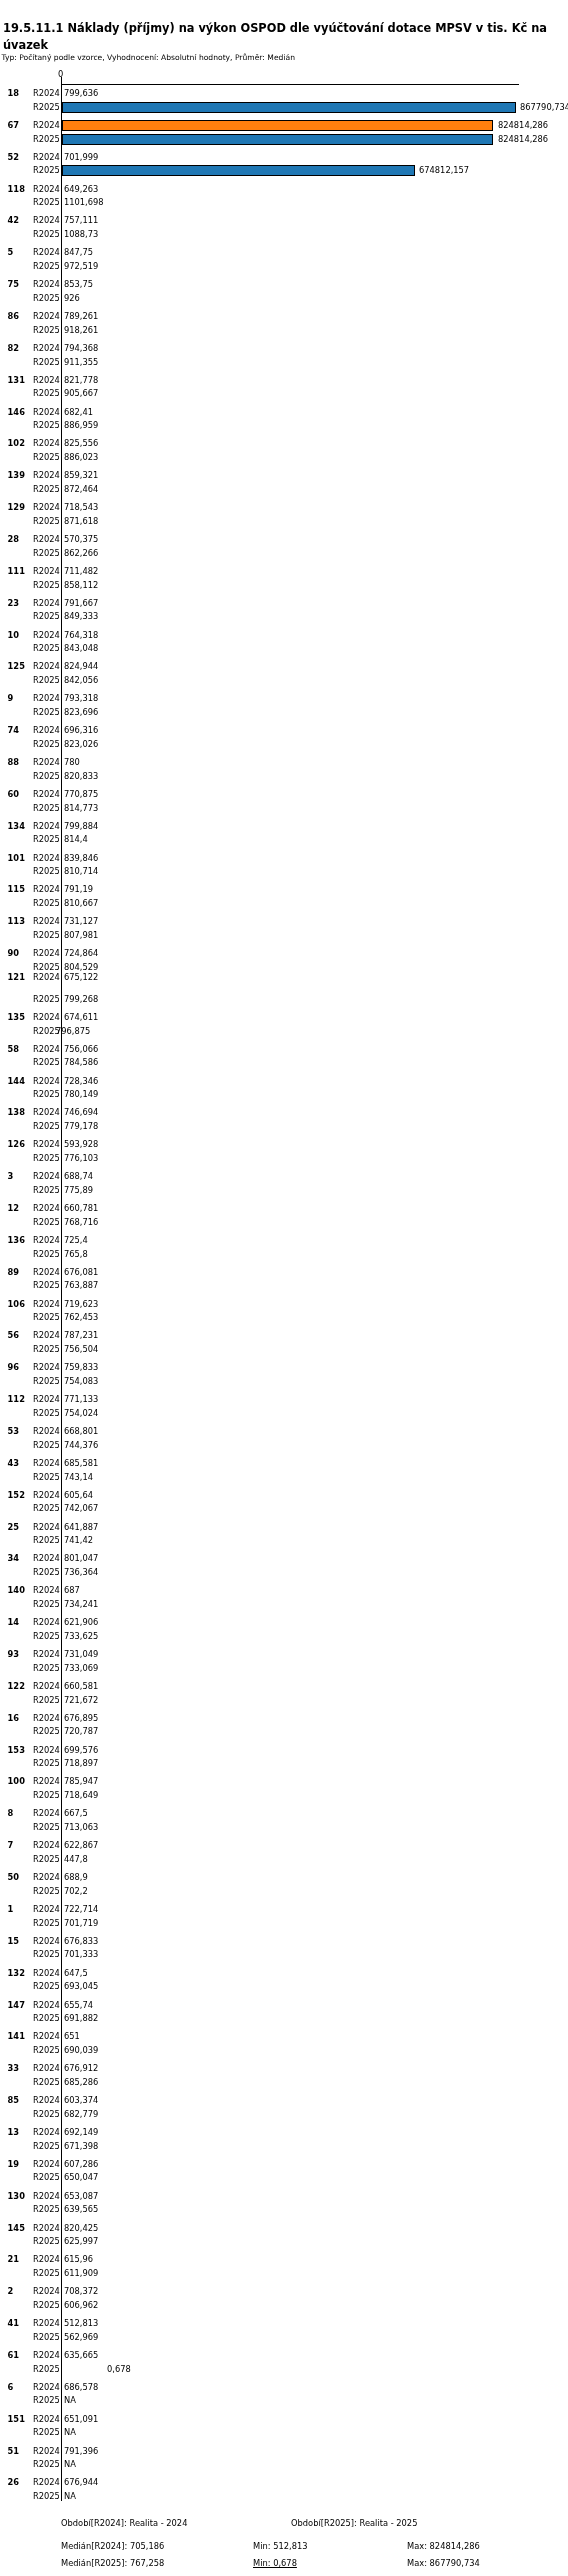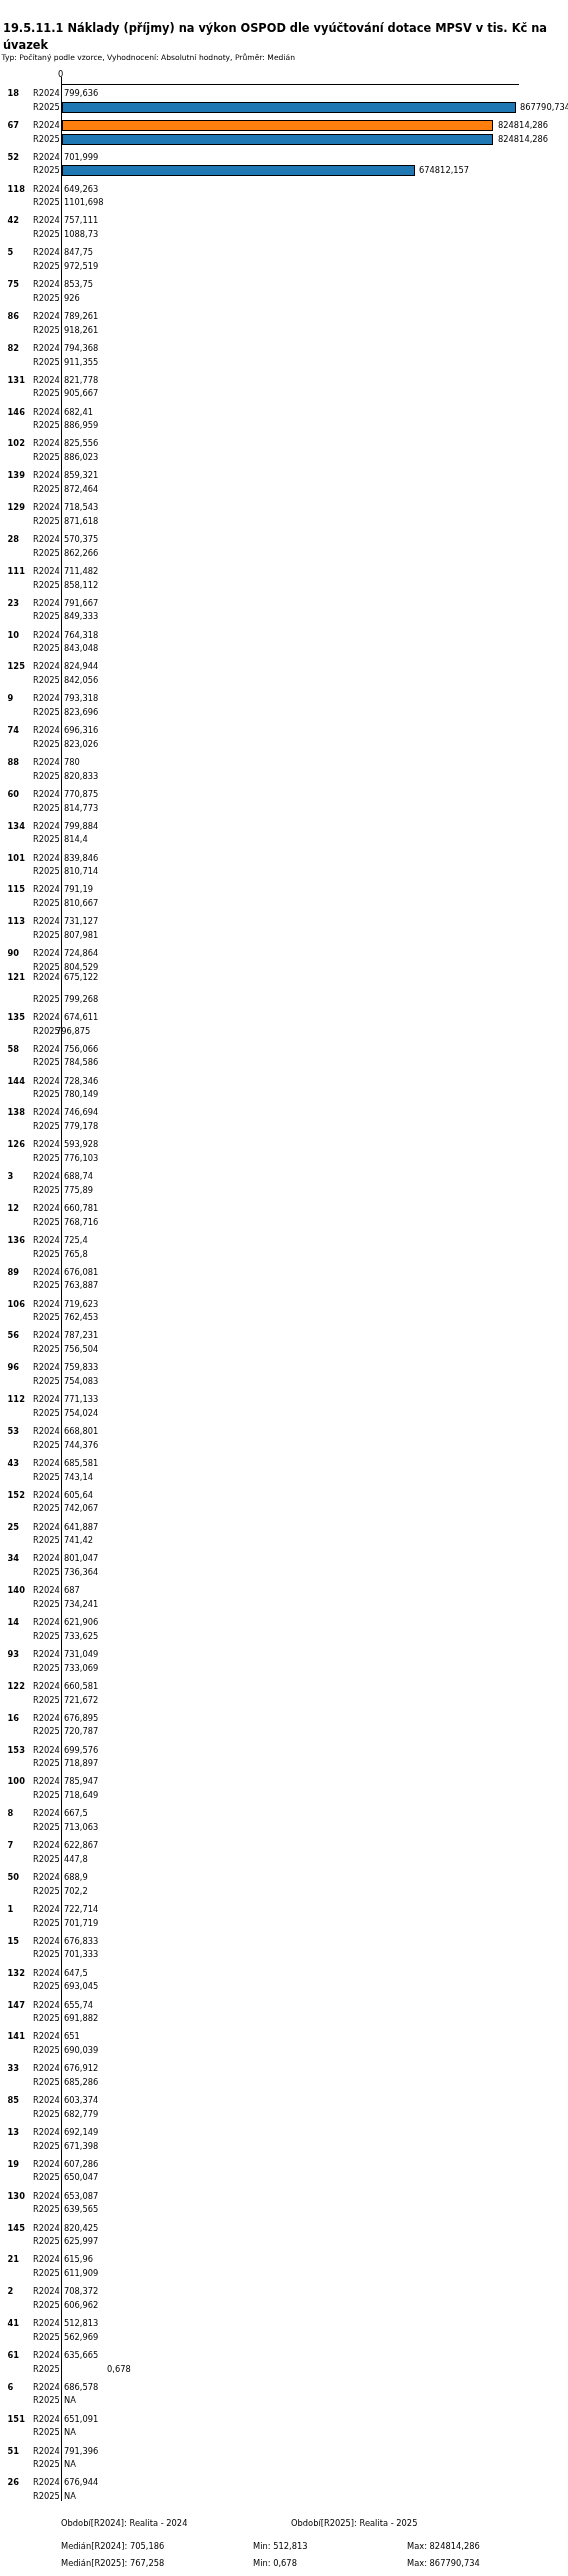--- a/index.html
+++ b/index.html
@@ -723,16 +723,16 @@
     </div>
 
   <div class="footer-cell" style="left:61px;top:2518px;">Období[R2024]: Realita - 2024</div>
   <div class="footer-cell" style="left:291px;top:2518px;">Období[R2025]: Realita - 2025</div>
 
   <div class="footer-cell" style="left:61px;top:2541px;">Medián[R2024]: 705,186</div>
   <div class="footer-cell" style="left:253px;top:2541px;">Min: 512,813</div>
   <div class="footer-cell" style="left:407px;top:2541px;">Max: 824814,286</div>
 
   <div class="footer-cell" style="left:61px;top:2558px;">Medián[R2025]: 767,258</div>
-  <div class="footer-cell" style="left:253px;top:2558px;">Min: 0,678</div>
+  <div class="footer-cell" style="left:253px;top:2558px;text-decoration:underline;">Min: 0,678</div>
   <div class="footer-cell" style="left:407px;top:2558px;">Max: 867790,734</div>
 </div>
 
 
 </body></html>

